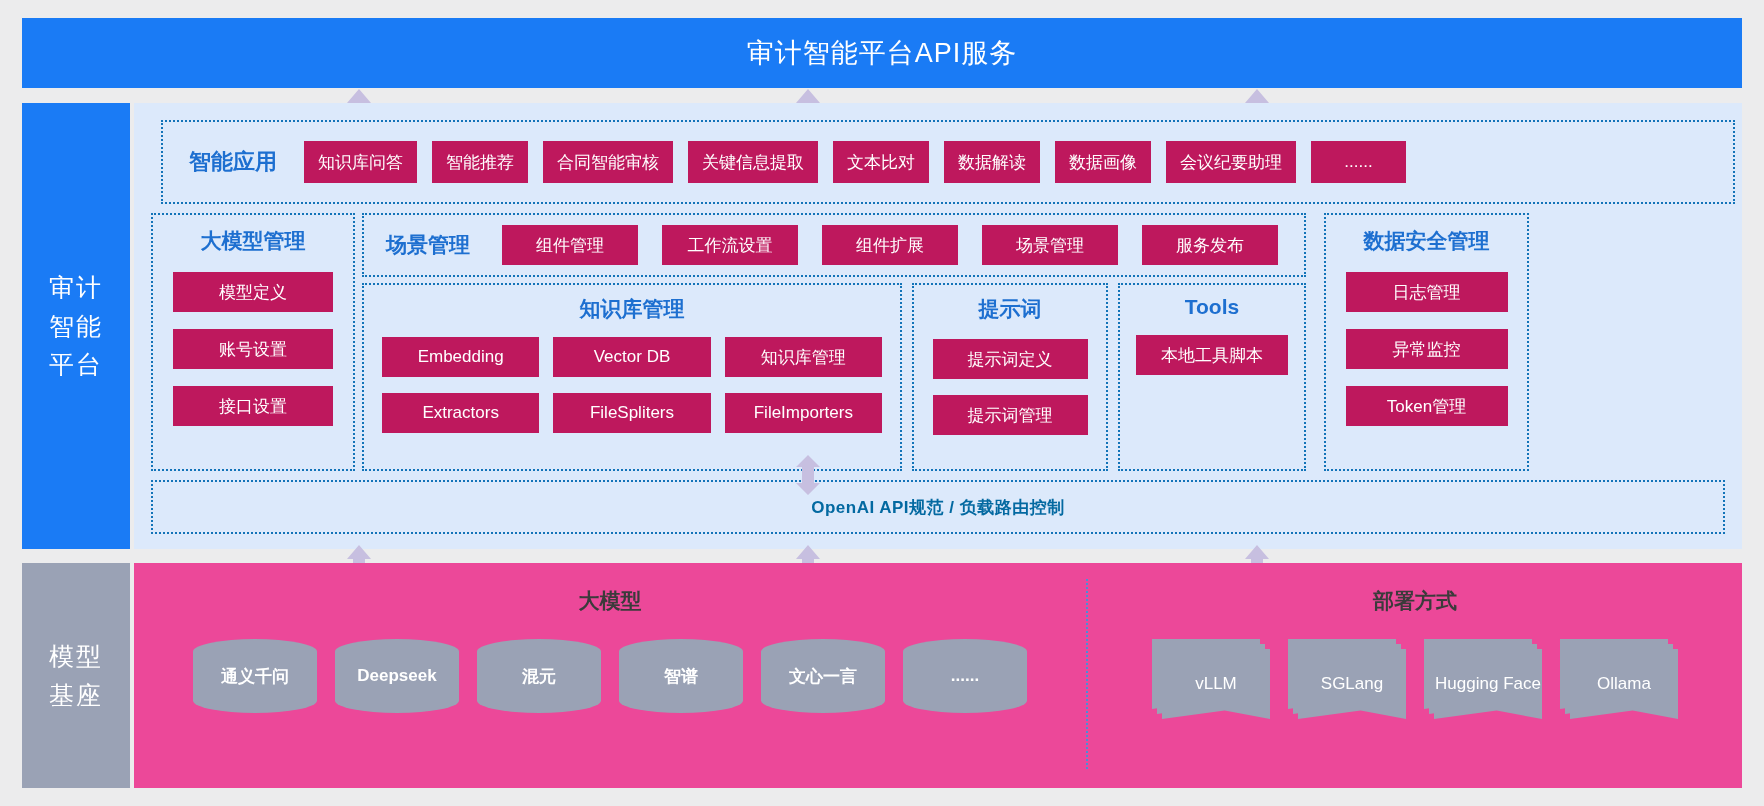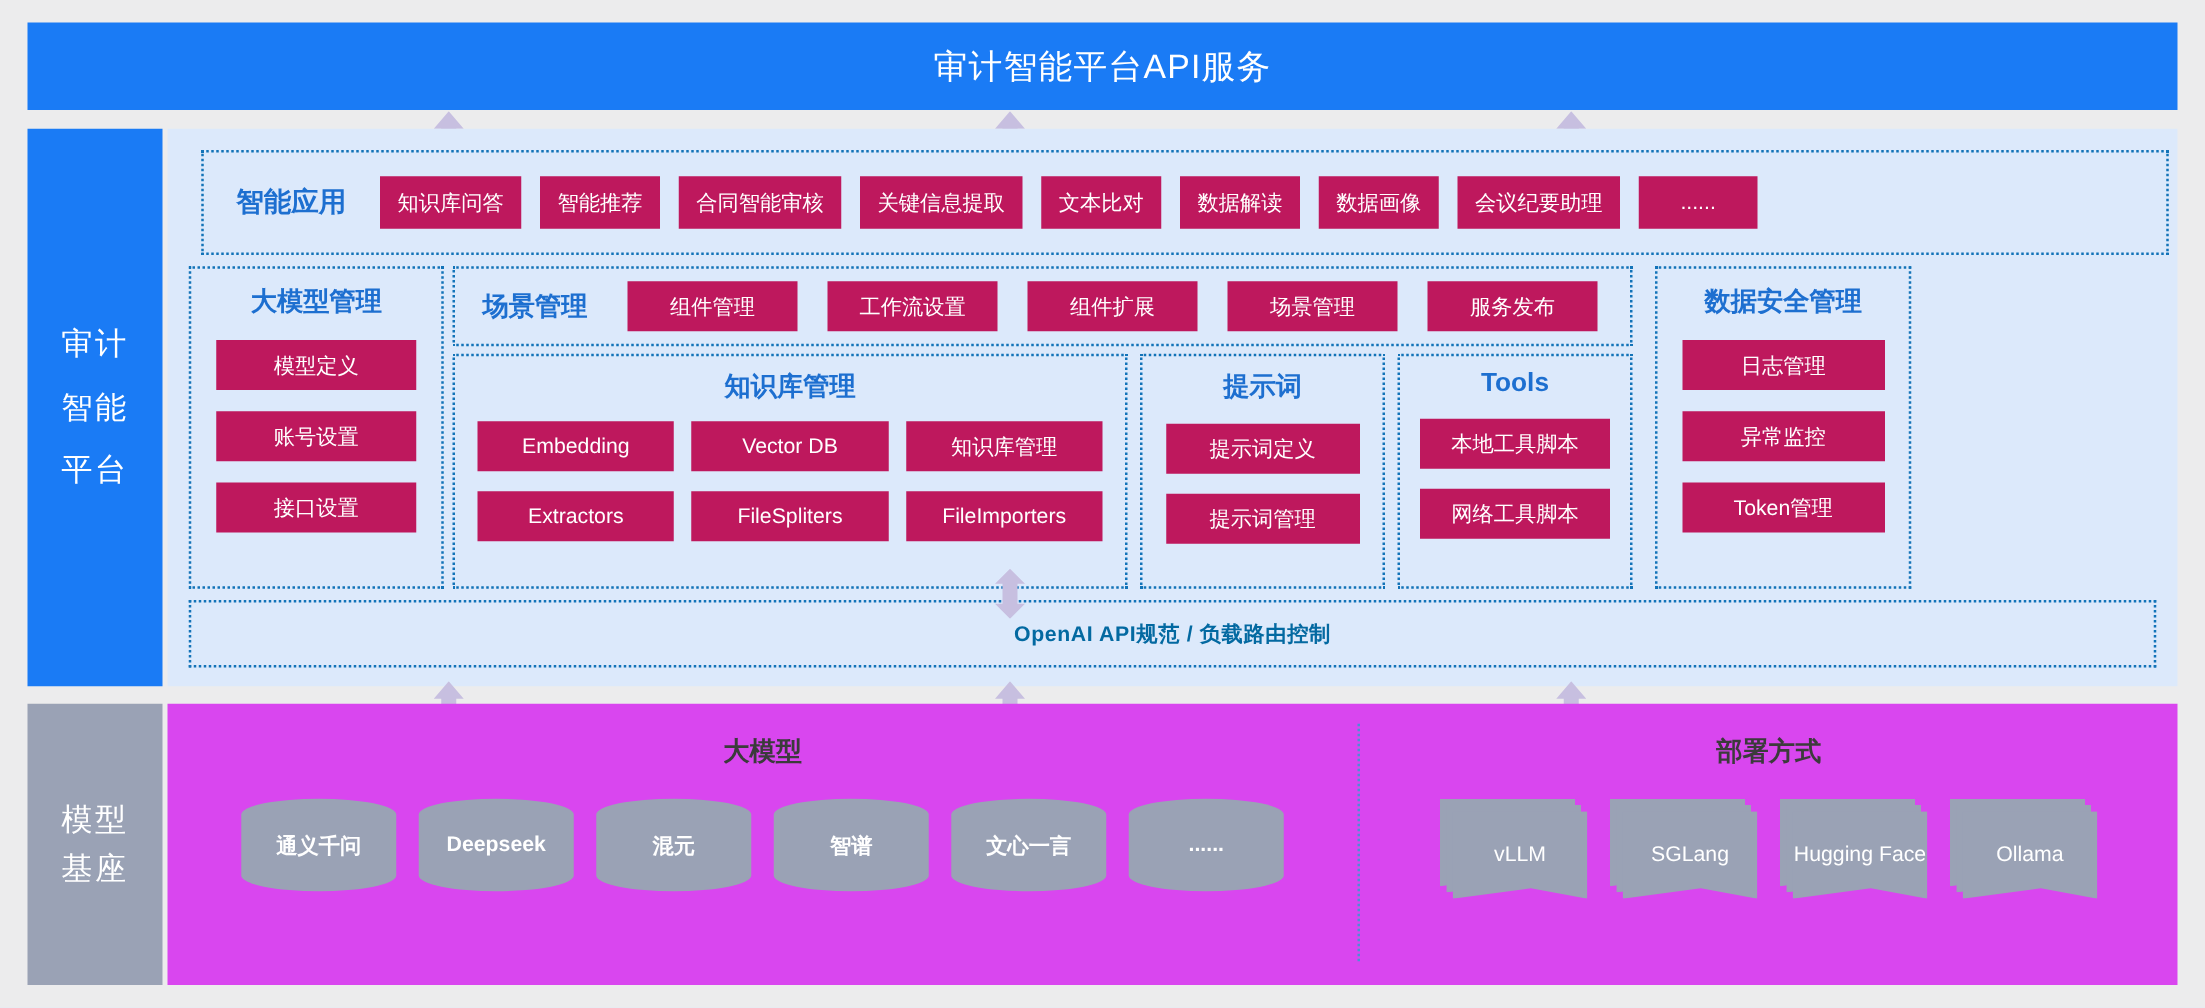--- a/index.html
+++ b/index.html
@@ -22,21 +22,21 @@
 
   
   .side-label {
     position: absolute;
     display: flex; flex-direction: column;
     align-items: center; justify-content: center;
     color: #fff; line-height: 1.55; letter-spacing: 2px;
   }
   .side-platform {
     left: 22px; top: 103px; width: 108px; height: 446px;
-    background: #1a7bf5; font-size: 25px; gap: 12px;
+    background: #1a7bf5; font-size: 25px;
   }
   .side-base {
     left: 22px; top: 563px; width: 108px; height: 225px;
     background: #9aa2b5; font-size: 25px;
   }
 
   
   .platform-body {
     position: absolute; left: 134px; top: 103px;
     width: 1608px; height: 446px;
@@ -125,21 +125,21 @@
     position: absolute; left: 17px; top: 377px;
     width: 1574px; height: 54px;
     display: flex; align-items: center; justify-content: center;
     color: #0369a1; font-size: 17px; font-weight: bold; letter-spacing: 0.5px;
   }
 
   
   .base-body {
     position: absolute; left: 134px; top: 563px;
     width: 1608px; height: 225px;
-    background: #d946ef;
+    background: #ec4899;
     display: flex;
   }
   .base-half { position: relative; height: 100%; }
   .base-left { width: 952px; }
   .base-divider {
     width: 0; border-left: 2px dotted #4a8fd6; height: 190px; margin-top: 16px;
   }
   .base-right { flex: 1; }
   .base-title {
     text-align: center; color: #3b3b3b; font-size: 21px; font-weight: bold;
@@ -262,21 +262,20 @@
 
     <div class="prompt-box dotted">
       <div class="col-title">提示词</div>
       <div class="chip">提示词定义</div>
       <div class="chip">提示词管理</div>
     </div>
 
     <div class="tools-box dotted">
       <div class="col-title">Tools</div>
       <div class="chip">本地工具脚本</div>
-      <div class="chip">网络工具脚本</div>
     </div>
 
     <div class="sec-box dotted">
       <div class="col-title">数据安全管理</div>
       <div class="chip">日志管理</div>
       <div class="chip">异常监控</div>
       <div class="chip">Token管理</div>
     </div>
 
     <div class="openai-box dotted">

